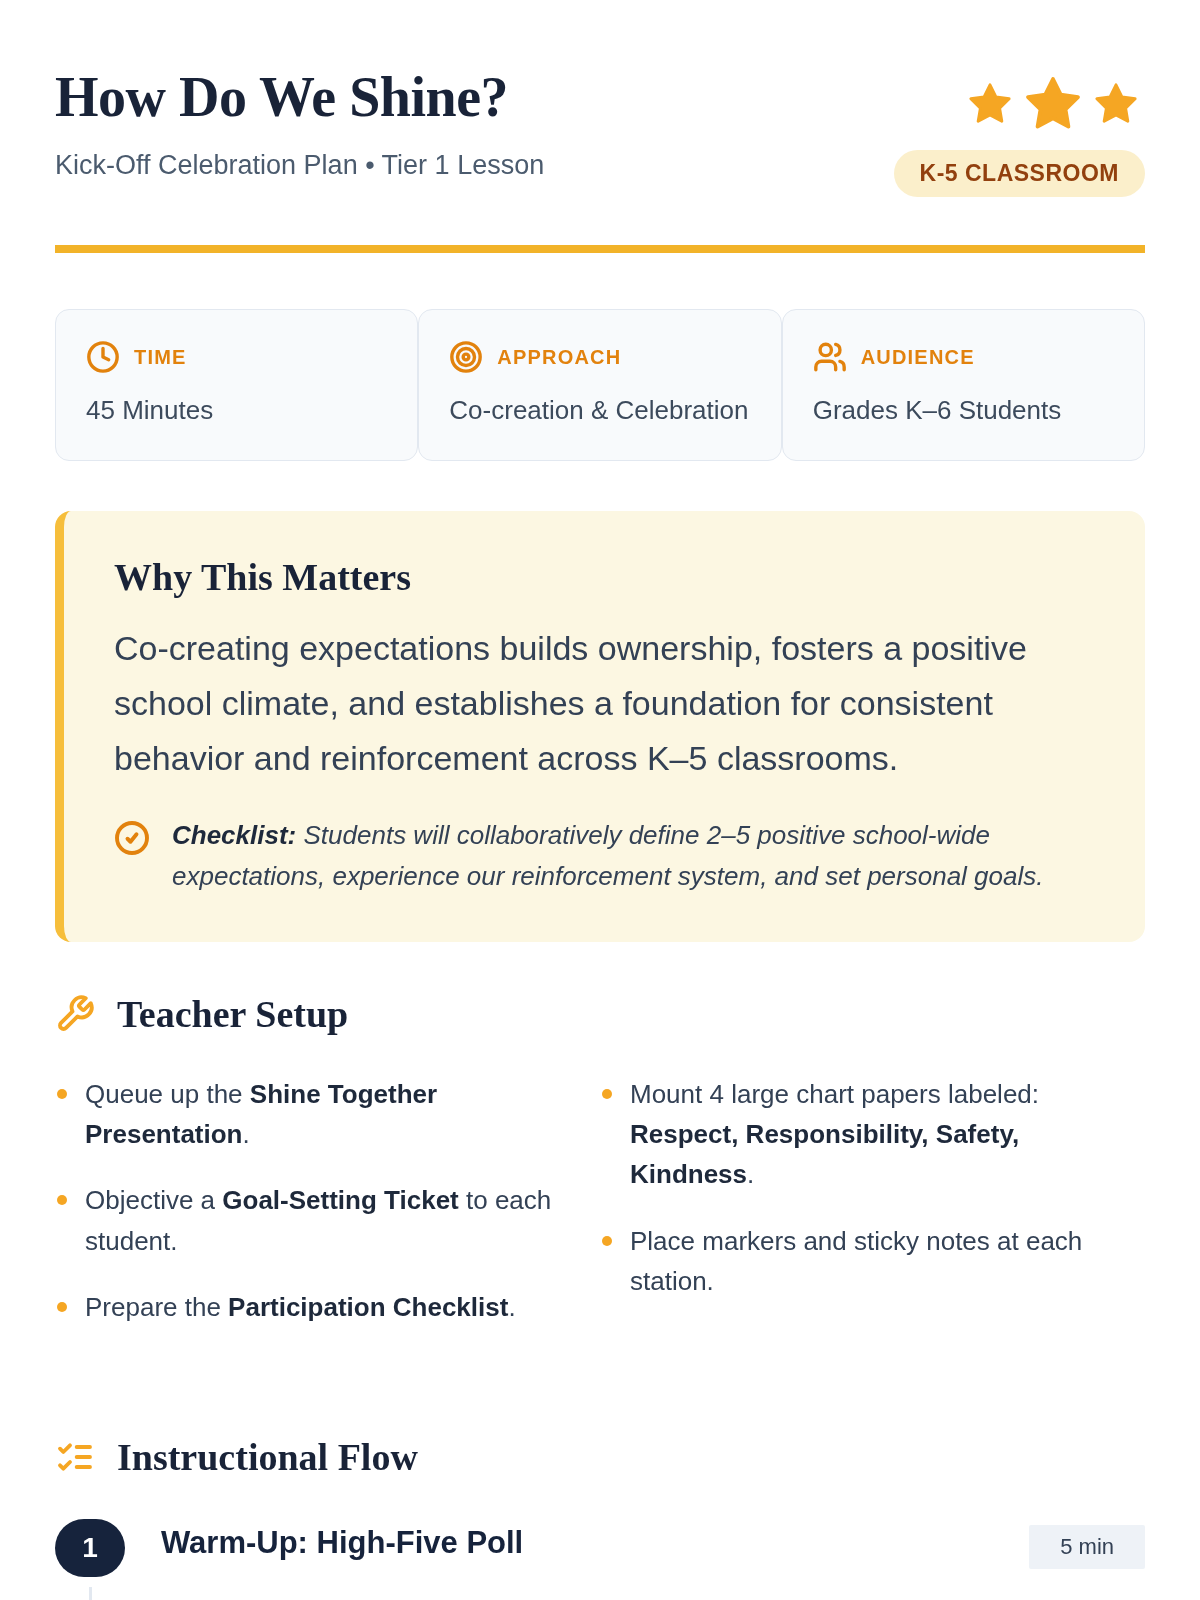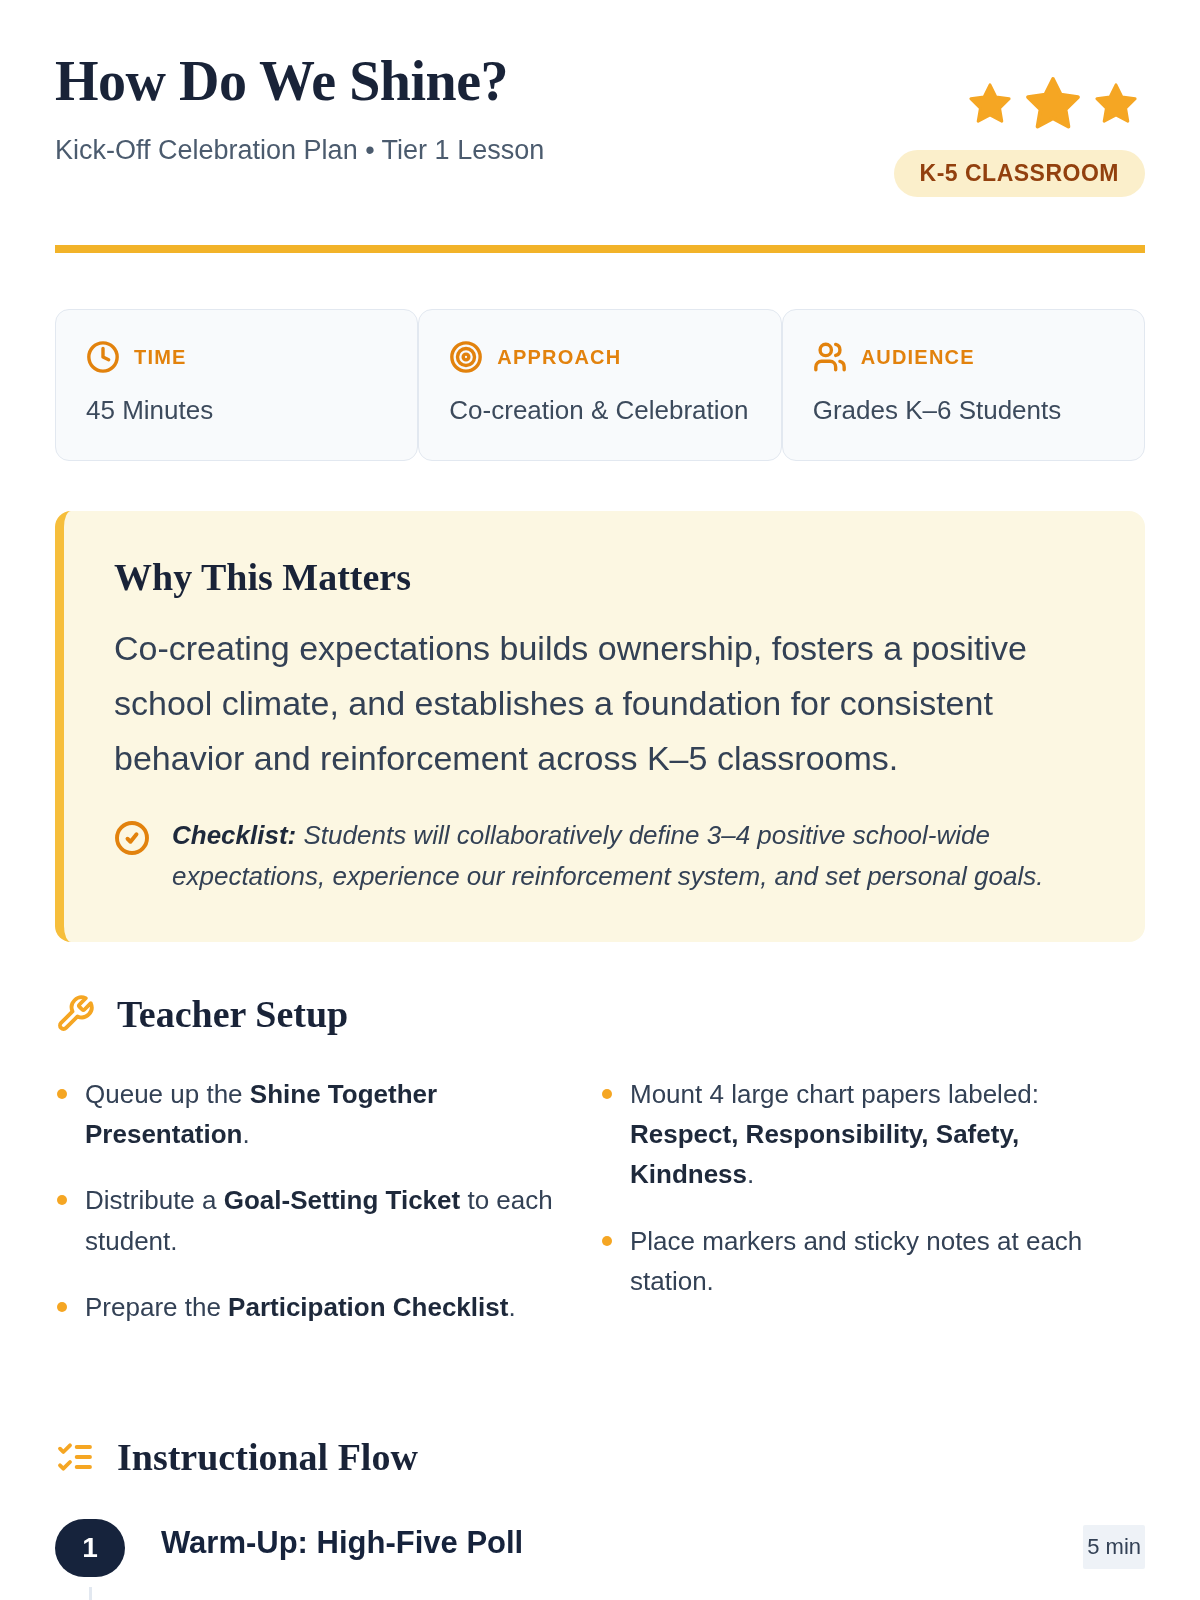--- a/index.html
+++ b/index.html
@@ -19,21 +19,21 @@
     --step-pill:#16233C;
     --duration-bg:#EEF2F7;
     --connector:#E2E8F0;
   }
   *{margin:0;padding:0;box-sizing:border-box;}
   html,body{width:1200px;height:1600px;overflow:hidden;background:#ffffff;}
   body{font-family:"Liberation Sans","DejaVu Sans",sans-serif;color:var(--slate);}
   .page{padding:52px 55px 0 55px;}
 
   
-  .header{display:flex;justify-content:space-between;align-items:flex-start;gap:18px;}
+  .header{display:flex;justify-content:space-between;align-items:center;gap:18px;}
   h1.title{font-family:"Liberation Serif","DejaVu Serif",serif;font-size:56px;line-height:1.05;
     font-weight:700;color:var(--navy);letter-spacing:-0.5px;}
   .subtitle{margin-top:24px;font-size:27px;font-weight:500;color:var(--subtitle);}
   .header-right{display:flex;flex-direction:column;align-items:flex-end;padding-top:22px;}
   .stars{display:flex;align-items:center;gap:10px;margin-right:6px;}
   .stars svg{display:block;}
   .badge{margin-top:16px;background:var(--badge-bg);color:var(--badge-text);
     font-size:23px;font-weight:700;letter-spacing:0.5px;
     padding:10px 26px;border-radius:26px;white-space:nowrap;}
 
@@ -73,21 +73,21 @@
     border-radius:50%;background:var(--accent-amber);}
   ul.bullets b{font-weight:700;color:var(--slate-bold);}
 
   
   .step{margin-top:40px;display:grid;grid-template-columns:70px 1fr;column-gap:36px;}
   .step-num{width:70px;height:58px;border-radius:29px;background:var(--step-pill);color:#fff;
     display:flex;align-items:center;justify-content:center;font-size:28px;font-weight:700;}
   .step-head{display:flex;justify-content:space-between;align-items:flex-start;padding-top:6px;}
   .step-head h3{font-size:31px;font-weight:700;color:var(--step-pill);}
   .duration{background:var(--duration-bg);color:var(--slate);font-size:22px;font-weight:500;
-    padding:9px 4px;border-radius:2px;white-space:nowrap;}
+    padding:9px 31px;border-radius:2px;white-space:nowrap;}
   .step-connector{width:3px;background:var(--connector);margin:10px auto 0 auto;min-height:60px;}
 </style>
 </head>
 <body>
 
 <div class="page">
 
   <header class="header">
     <div class="header-left">
       <h1 class="title">How Do We Shine?</h1>
@@ -162,37 +162,37 @@
   <section class="why">
     <h2>Why This Matters</h2>
     <p class="why-body">Co-creating expectations builds ownership, fosters a positive school climate, and establishes a foundation for consistent behavior and reinforcement across K–5 classrooms.</p>
     <div class="objective">
       <span class="icon">
         <svg width="36" height="36" viewBox="0 0 24 24" fill="none" stroke="#E2820D" stroke-width="2.6" stroke-linecap="round" stroke-linejoin="round">
             <circle cx="12" cy="12" r="10"></circle>
             <path d="m9 12.5 2 2 4-5"></path>
           </svg>
       </span>
-      <p><span class="obj-label">Checklist:</span> <span>Students will collaboratively define 3–4 positive school-wide expectations, experience our reinforcement system, and set personal goals.</span></p>
+      <p><span class="obj-label">Checklist:</span> <span>Students will collaboratively define 2–5 positive school-wide expectations, experience our reinforcement system, and set personal goals.</span></p>
     </div>
   </section>
 
   <section>
     <div class="section-head setup-head">
       <span class="icon">
         <svg width="40" height="40" viewBox="0 0 24 24" fill="none" stroke="#F5A623" stroke-width="2.3" stroke-linecap="round" stroke-linejoin="round">
             <path d="M14.7 6.3a1 1 0 0 0 0 1.4l1.6 1.6a1 1 0 0 0 1.4 0l3.77-3.77a6 6 0 0 1-7.94 7.94l-6.91 6.91a2.12 2.12 0 0 1-3-3l6.91-6.91a6 6 0 0 1 7.94-7.94l-3.76 3.76z"></path>
           </svg>
       </span>
       <h2>Teacher Setup</h2>
     </div>
     <div class="two-col">
       <ul class="bullets">
         <li><span>Queue up the </span><b>Shine Together Presentation</b><span>.</span></li>
-        <li><span>Distribute a </span><b>Goal-Setting Ticket</b><span> to each student.</span></li>
+        <li><span>Objective a </span><b>Goal-Setting Ticket</b><span> to each student.</span></li>
         <li><span>Prepare the </span><b>Participation Checklist</b><span>.</span></li>
       </ul>
       <ul class="bullets">
         <li><span>Mount 4 large chart papers labeled: </span><b>Respect, Responsibility, Safety, Kindness</b><span>.</span></li>
         <li><span>Place markers and sticky notes at each station.</span><b></b><span></span></li>
       </ul>
     </div>
   </section>
 
   <section>

